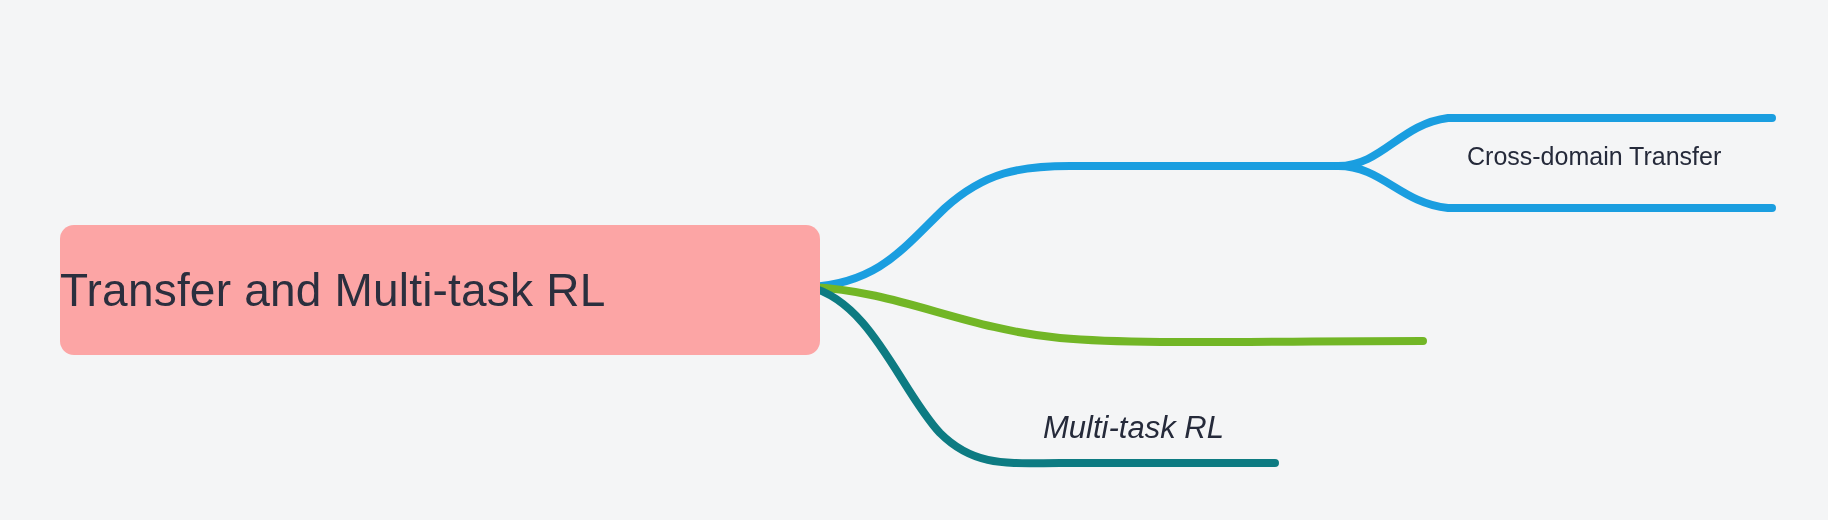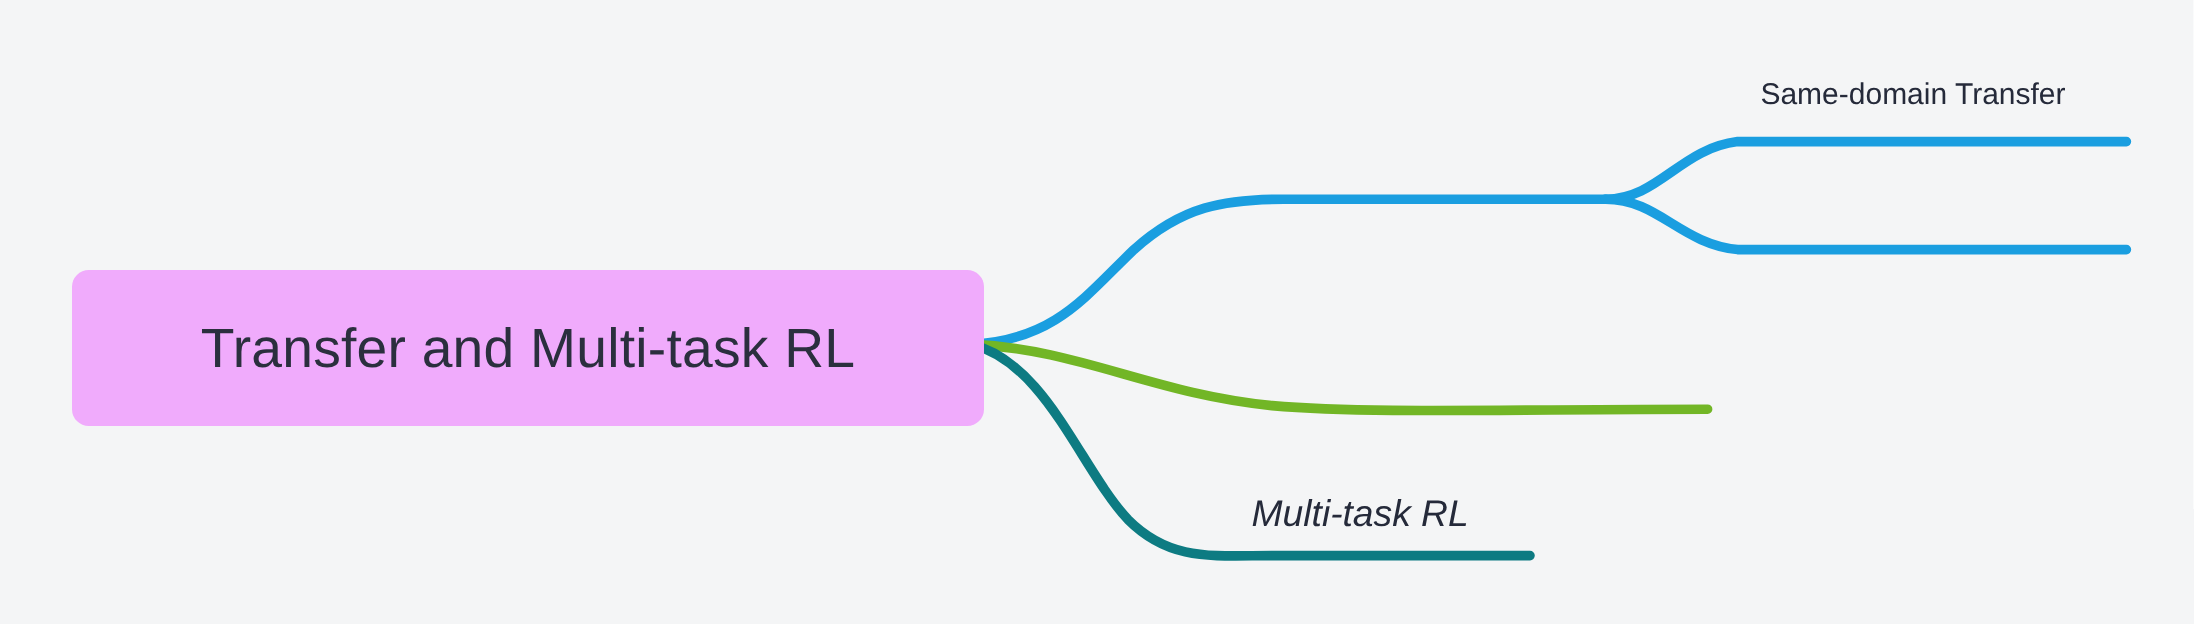--- a/index.html
+++ b/index.html
@@ -27,25 +27,24 @@
     color: #252a3a;
     white-space: nowrap;
     line-height: 1;
   }
   #root-node {
     position: absolute;
     left: 60px;
     top: 225px;
     width: 760px;
     height: 130px;
-    background: #f0abfc;
+    background: #fca5a5;
     border-radius: 14px;
     display: flex;
     align-items: center;
-    justify-content: center;
   }
   #root-node-label {
     position: static;
     font-size: 46px;
     font-weight: 400;
     color: #2b2f3e;
     letter-spacing: 0.2px;
   }
   .level1-label {
     font-size: 31px;
@@ -80,16 +79,16 @@
   </svg>
 
   <div id="root-node">
     <span id="root-node-label">Transfer and Multi-task RL</span>
   </div>
 
 
 
   <div id="label-multitask-rl" class="node-label level1-label">Multi-task RL</div>
 
-  <div id="label-same-domain" class="node-label level2-label">Same-domain Transfer</div>
 
+  <div id="label-cross-domain" class="node-label level2-label">Cross-domain Transfer</div>
 
 </div>
 
 </body></html>

